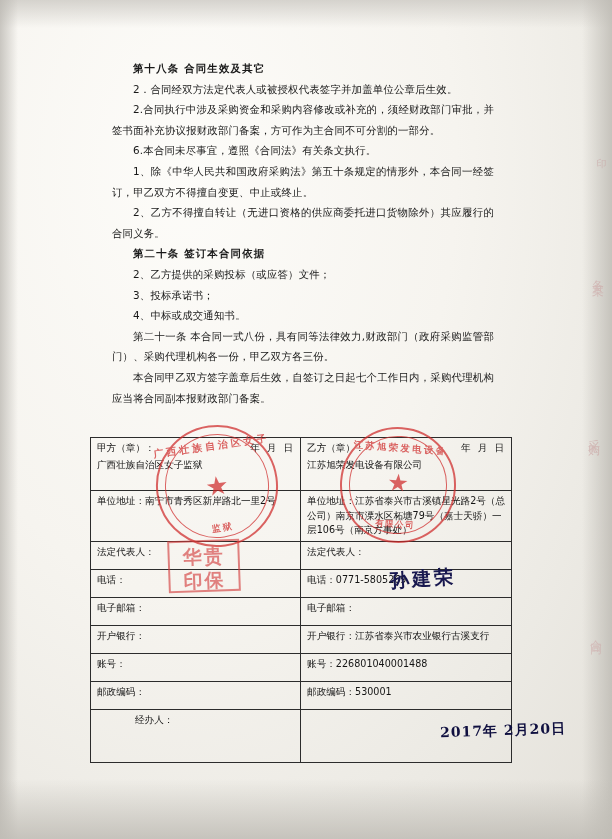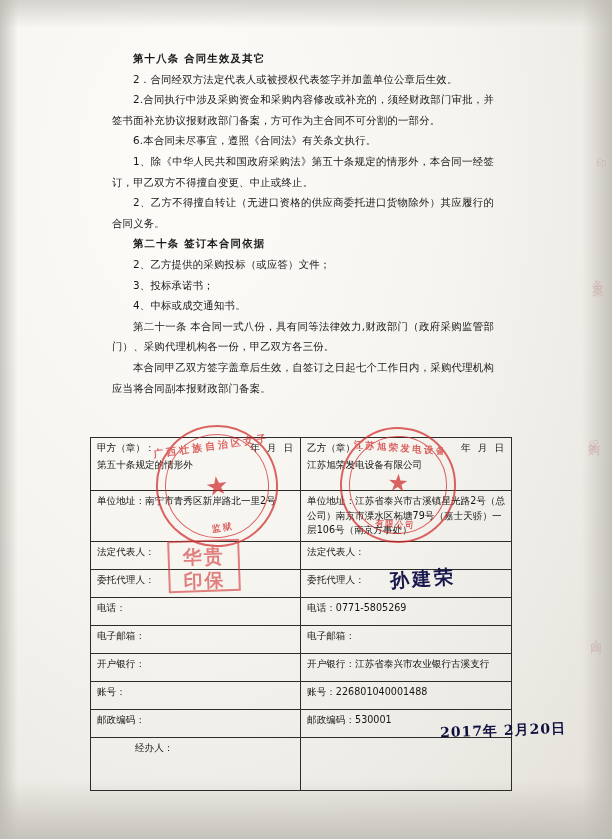--- a/index.html
+++ b/index.html
@@ -51,21 +51,21 @@
     position: absolute;
     left: 0; bottom: 0; width: 612px; height: 60px;
     background: linear-gradient(to top, #bfbcb5, rgba(255,255,255,0));
     opacity: .85;
   }
 
   
   .doc {
     position: absolute;
     left: 112px;
-    top: 48px;
+    top: 58px;
     width: 382px;
     color: #181818;
     font-family: "DejaVu Sans", sans-serif;
     font-size: 10.4px;
     line-height: 20.6px;
     letter-spacing: .2px;
   }
   .doc p {
     margin: 0 0 0 0;
     text-align: justify;
@@ -253,21 +253,21 @@
   </div>
 
   <table class="tbl">
     <tbody>
         <tr class="row-h">
       <td class="c-left">
         <div class="ab-row">
           <span>甲方（章）：</span>
           <span class="ymd">年    月    日</span>
         </div>
-        <span class="party-name">第五十条规定的情形外</span>
+        <span class="party-name">广西壮族自治区女子监狱</span>
       </td>
       <td class="c-right">
         <div class="ab-row">
           <span>乙方（章）：</span>
           <span class="ymd">年    月    日</span>
         </div>
         <span class="party-name">江苏旭荣发电设备有限公司</span>
       </td>
     </tr>
     <tr class="row-addr">
@@ -281,28 +281,20 @@
     <tr class="row-n">
       <td>
         <span>法定代表人：</span><span></span>
       </td>
       <td>
         <span>法定代表人：</span><span></span>
       </td>
     </tr>
     <tr class="row-n">
       <td>
-        <span>委托代理人：</span><span></span>
-      </td>
-      <td>
-        <span>委托代理人：</span><span></span>
-      </td>
-    </tr>
-    <tr class="row-n">
-      <td>
         <span>电话：</span><span></span>
       </td>
       <td>
         <span>电话：</span><span>0771-5805269</span>
       </td>
     </tr>
     <tr class="row-n">
       <td>
         <span>电子邮箱：</span><span></span>
       </td>

